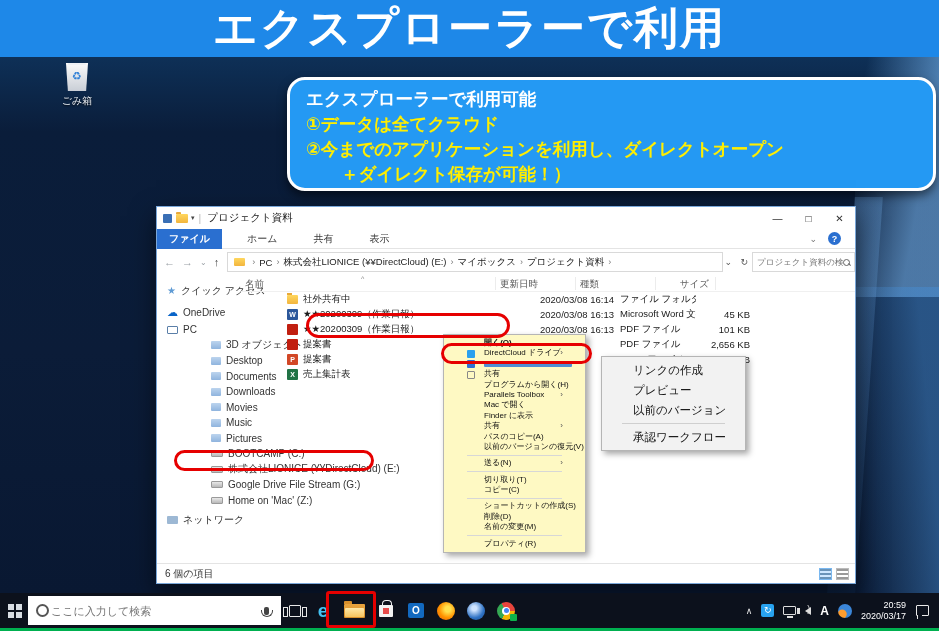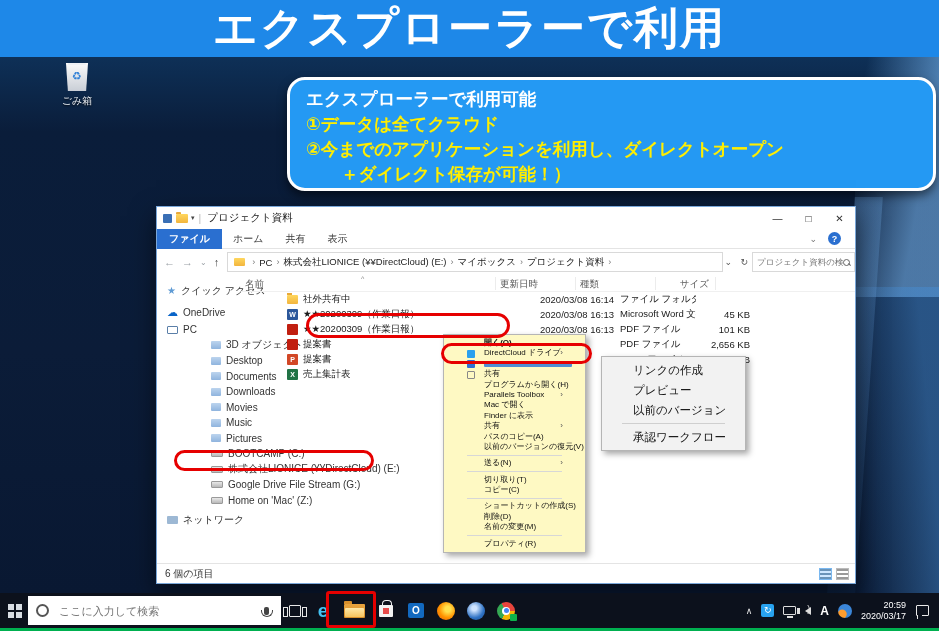--- a/index.html
+++ b/index.html
@@ -120,21 +120,21 @@
   .anno-menu{left:441px;top:343px;width:151px;height:21px;border-radius:11px;}
   .anno-side{left:174px;top:450px;width:200px;height:21px;border-radius:11px;}
   .anno-task{left:326px;top:591px;width:50px;height:37px;border-radius:3px;}
 
   
   .taskbar{left:0;top:593px;width:939px;height:35px;background:#0c111c;display:flex;align-items:center;z-index:30;}
   .start{width:28px;height:35px;display:flex;align-items:center;justify-content:center;}
   .startlogo{position:relative;width:6px;height:6px;background:#d8dde3;box-shadow:8px 0 #d8dde3,0 8px #d8dde3,8px 8px #d8dde3;margin:-7px 0 0 -7px;}
   .tsearch{width:253px;height:29px;background:#fff;display:flex;align-items:center;padding:0 8px;}
   .cortana-ring{width:13px;height:13px;border:2px solid #555;border-radius:50%;flex:none;}
-  .tsearch input{border:none;outline:none;flex:1;font-size:11px;color:#444;margin-left:8px;}
+  .tsearch input{border:none;outline:none;flex:1;font-size:11px;color:#444;}
   .mic{position:relative;width:5px;height:8px;background:#444;border-radius:2px;flex:none;margin-right:4px;}
   .mic::after{content:"";position:absolute;left:-3px;top:3px;width:10px;height:6px;border:1.4px solid #444;border-top:none;border-radius:0 0 6px 6px;}
   .apps{display:flex;align-items:center;height:35px;}
   .tb-icon{height:35px;display:flex;align-items:center;justify-content:center;}
   .tb-task-view{width:28px;}
   .tv{position:relative;width:12px;height:12px;border:1.5px solid #e8e8e8;border-radius:1px;}
   .tv::before,.tv::after{content:"";position:absolute;top:1px;width:3px;height:8px;border:1px solid #e8e8e8;}
   .tv::before{left:-7px;}.tv::after{right:-7px;}
   .tb-edge{width:28px;color:#43c2f2;font-size:19px;font-weight:800;}
   .tb-explorer{width:34px;}
@@ -213,21 +213,21 @@
       <span class="qat-sep">|</span>
       <span>プロジェクト資料</span>
       <div class="winbtns">
         <span class="wbtn">—</span>
         <span class="wbtn">□</span>
         <span class="wbtn">✕</span>
       </div>
     </div>
 
     <div class="ribbon">
-      <span id="ribbon-tabs" style="display:flex;height:20px;">
+      <span id="ribbon-tabs" style="display:flex;height:20px;gap:14px;">
           <span class="rtab active">ファイル</span>
           <span class="rtab">ホーム</span>
           <span class="rtab">共有</span>
           <span class="rtab">表示</span>
         </span>
       <span class="ribbon-caret">⌄</span>
       <span class="ribbon-help">?</span>
     </div>
 
     <div class="addr">

